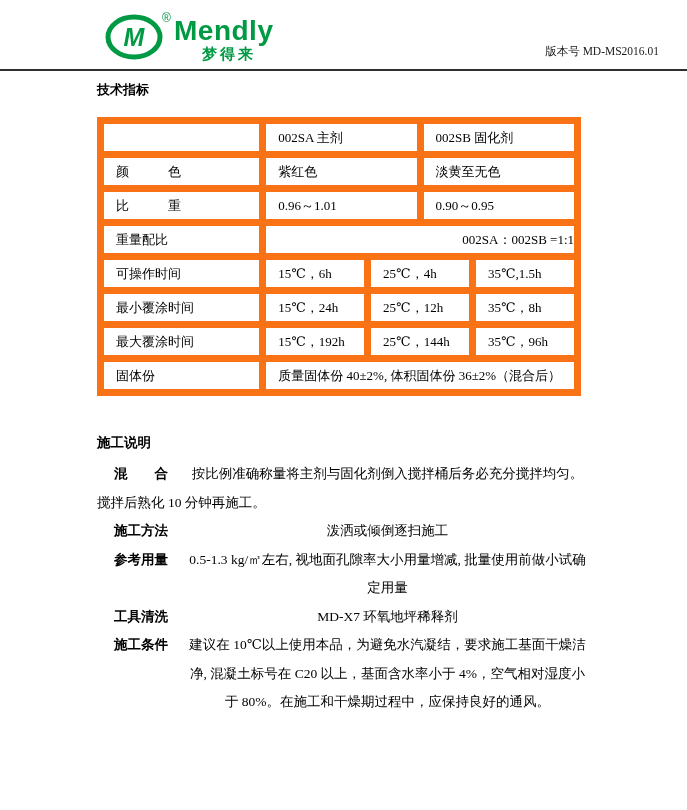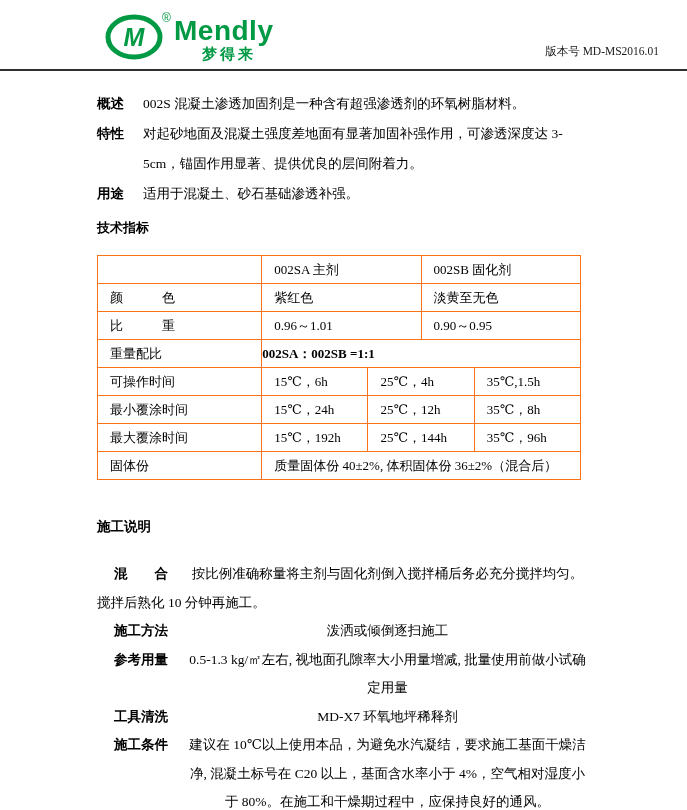--- a/index.html
+++ b/index.html
@@ -58,77 +58,63 @@
   }
   
   .tech-table {
     margin:12px 0 0 97px;
     width:484px;
     border-collapse:collapse;
     table-layout:fixed;
     font-size:13px;
   }
   .tech-table td {
-    border:1px solid #f97316;
+    border:7px solid #f97316;
     height:27px;
     padding:0 4px 0 12px;
     white-space:nowrap;
     overflow:hidden;
   }
-  .tech-table td.center { text-align:left; padding:0;font-weight:bold; }
+  .tech-table td.center { text-align:right; padding:0; }
   
   .construction { margin:32px 97px 0 97px; }
   .crow { display:flex; font-size:13.5px; line-height:28.5px;text-align:center; }
   .crow .lbl {
     flex:0 0 88px;
     font-family:"Liberation Sans","DejaVu Sans",sans-serif;
     font-weight:bold;
     white-space:nowrap;
   }
   .crow .txt { flex:1; }
   .plain { font-size:13.5px; line-height:28.5px; }
   .c-title {
     font-family:"Liberation Sans","DejaVu Sans",sans-serif;
     font-weight:bold;
     font-size:13.5px;
     line-height:30px;
-    margin-bottom:18px;
+    margin-bottom:2px;
   }
 </style>
 </head>
 <body>
 
 <div class="page">
 
   <div class="header">
     <svg class="logo" width="238" height="58" viewBox="0 0 238 58" xmlns="http://www.w3.org/2000/svg">
       <ellipse cx="30" cy="32" rx="26" ry="20" fill="#ffffff" stroke="#009a44" stroke-width="5"></ellipse>
       <text x="30" y="41" text-anchor="middle" font-family="Liberation Sans, DejaVu Sans, sans-serif" font-size="25" font-weight="bold" font-style="italic" fill="#009a44">M</text>
       <text x="58" y="17" font-size="12" fill="#009a44" font-family="Liberation Sans, DejaVu Sans, sans-serif">®</text>
       <text x="70" y="35" font-family="Liberation Sans, DejaVu Sans, sans-serif" font-size="28" font-weight="bold" fill="#009a44" letter-spacing="0.5">Mendly</text>
       <text x="98" y="54" font-family="Liberation Sans, DejaVu Sans, sans-serif" font-size="15" font-weight="bold" fill="#009a44" letter-spacing="3">梦得来</text>
     </svg>
     <div class="version">版本号 MD-MS2016.01</div>
   </div>
 
 
-  <div class="intro">
-    <div class="irow">
-      <span class="lbl">概述</span>
-      <span class="txt">002S 混凝土渗透加固剂是一种含有超强渗透剂的环氧树脂材料。</span>
-    </div>
-    <div class="irow">
-      <span class="lbl">特性</span>
-      <span class="txt">对起砂地面及混凝土强度差地面有显著加固补强作用，可渗透深度达 3-5cm，锚固作用显著、提供优良的层间附着力。</span>
-    </div>
-    <div class="irow">
-      <span class="lbl">用途</span>
-      <span class="txt">适用于混凝土、砂石基础渗透补强。</span>
-    </div>
-  </div>
 
   <div class="sec-title">技术指标</div>
 
   <table class="tech-table">
     <colgroup>
       <col style="width:34%">
         <col style="width:11%">
         <col style="width:11%">
       <col style="width:11%">
         <col style="width:11%">

